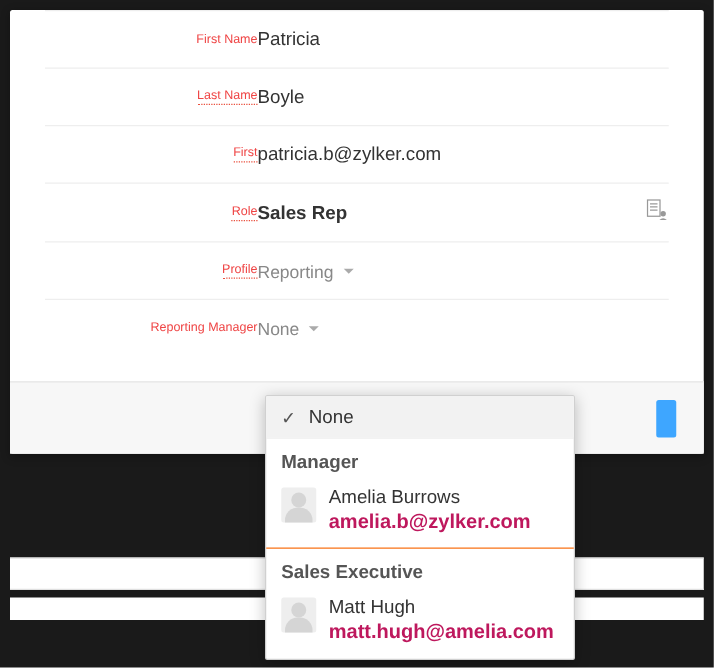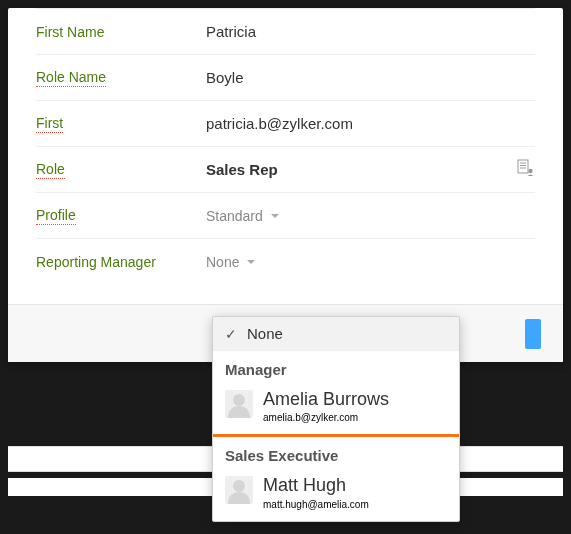--- a/index.html
+++ b/index.html
@@ -34,23 +34,24 @@
     .row {
       display: flex;
       align-items: center;
       border-top: 1px solid #eee;
       padding: 12px 0;
       min-height: 46px;
     }
     .row:first-child { border-top: 1px solid #eee; }
     .label-col {
       width: 170px;
-      font-size: 14px;
-      color: #4d7c0f;
-      position: relative;
+      font-size: 10px;
+      color: #ef4444;
+      position: relative;
+      text-align: right;
     }
     .required-label {
       display: inline-block;
       border-bottom: 1px dotted #e94f3d;
       padding-bottom: 1px;
     }
     .value-col {
       flex: 1;
       font-size: 15px;
       color: #333;
@@ -125,21 +126,21 @@
       width: 16px;
       margin-right: 6px;
       color: #555;
       font-size: 14px;
     }
     .dd-group-label {
       font-weight: 600;
       color: #555;
       font-size: 15px;
       padding: 10px 12px 4px;
-      border-top: 3px solid #f97316;
+      border-top: 1px solid #f97316;
     }
     .dd-group-label.first { border-top: 1px solid #eee; }
     .dd-person {
       display: flex;
       align-items: flex-start;
       padding: 6px 12px 10px;
       cursor: pointer;
     }
     .avatar {
       width: 28px;
@@ -162,22 +163,22 @@
     }
     .avatar::after {
       content: "";
       position: absolute;
       width: 22px; height: 14px;
       background: #d5d5d5;
       border-radius: 10px 10px 0 0;
       top: 16px; left: 3px;
     }
     .person-info { line-height: 1.3; }
-    .person-name { font-size: 18px; color: #333; }
-    .person-email { font-size: 10px; color: #000000; }
+    .person-name { font-size: 15px; color: #333; }
+    .person-email { font-size: 16px; color: #be185d; font-weight: bold; }
     .bg-strip {
       position: absolute;
       background: #fff;
       left: 8px; right: 8px;
       height: 26px;
       top: 446px;
       border-top: 1px solid #e0e0e0;
       border-bottom: 1px solid #e0e0e0;
     }
     .bg-strip2 {
@@ -199,21 +200,21 @@
   <div class="form">
 
     <div class="row">
       <div class="label-col">First Name</div>
       <div class="value-col">
         <input class="field-input" value="Patricia" style="">
       </div>
     </div>
 
     <div class="row">
-      <div class="label-col"><span class="required-label">Role Name</span></div>
+      <div class="label-col"><span class="required-label">Last Name</span></div>
       <div class="value-col">
         <input class="field-input" value="Boyle" style="">
       </div>
     </div>
 
     <div class="row">
       <div class="label-col"><span class="required-label">First</span></div>
       <div class="value-col">
         <input class="field-input" value="patricia.b@zylker.com" style="">
       </div>
@@ -233,21 +234,21 @@
             <path d="M10.5 17 Q13.5 14 16.5 17" fill="#999"></path>
           </svg>
         </span>
       </div>
     </div>
 
     <div class="row">
       <div class="label-col"><span class="required-label">Profile</span></div>
       <div class="value-col">
         <span class="select-display">
-          <span>Standard</span>
+          <span>Reporting</span>
           <span class="caret"></span>
         </span>
       </div>
     </div>
 
     <div class="row">
       <div class="label-col">Reporting Manager</div>
       <div class="value-col">
         <span class="select-display">
           <span>None</span>

